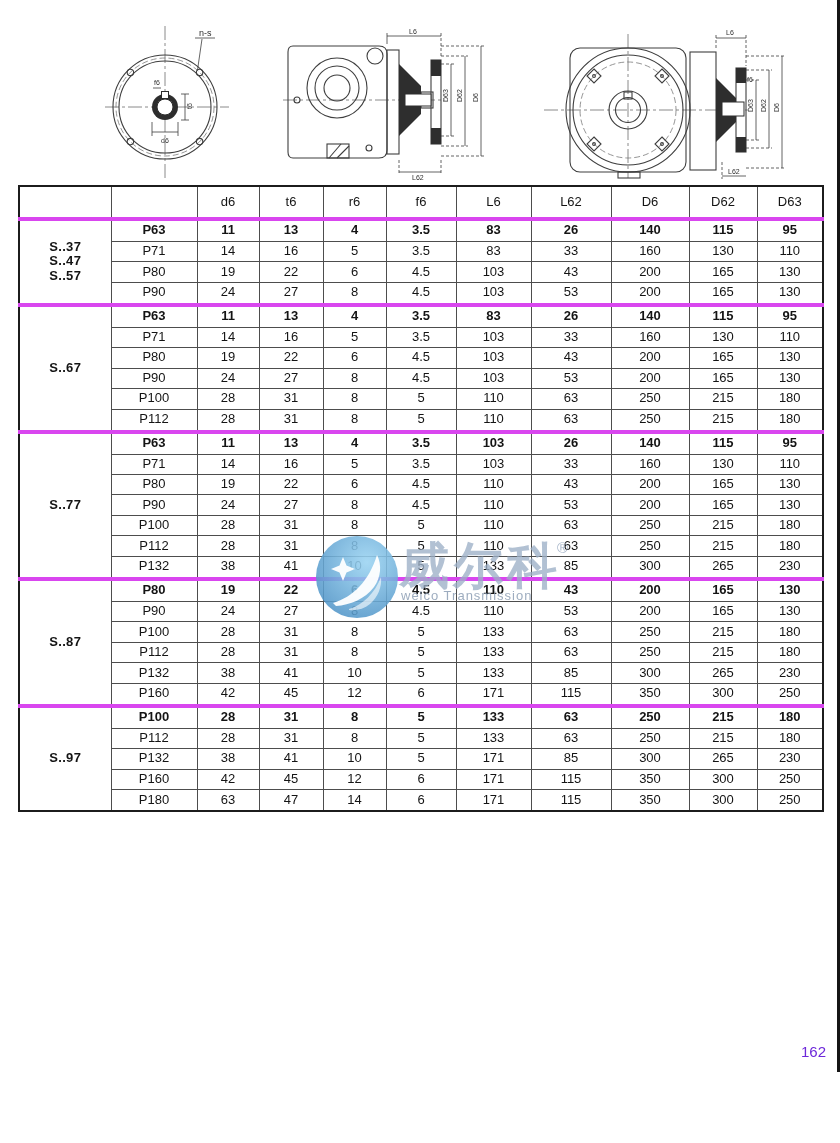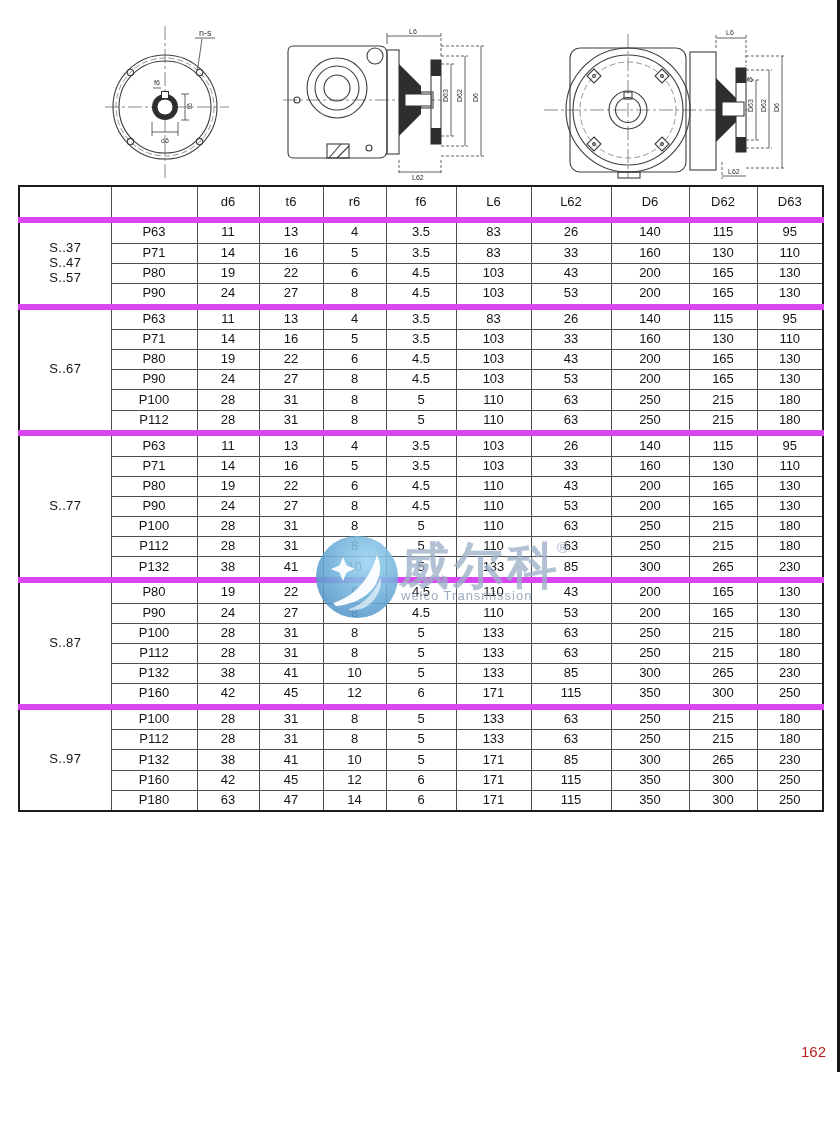--- a/index.html
+++ b/index.html
@@ -16,36 +16,36 @@
   .d text{font-family:"Liberation Sans",sans-serif;fill:#2e2e2e;}
   .lbl{font-size:9px;}
   .tiny{font-size:7px;}
 
   
   .dim-table{position:absolute;left:18px;top:185px;width:804px;height:627px;
              border-collapse:collapse;table-layout:fixed;border:2px solid #1c1c1c;}
   .dim-table th,.dim-table td{border:1px solid #4d4d4d;text-align:center;vertical-align:middle;
              font-size:13px;font-weight:normal;color:#141414;padding:0;line-height:1.15;}
   .dim-table thead th{height:30px;border-bottom:2px solid #2a2a2a;}
-  .dim-table tr.group-start td{border-top:6px solid #d946ef;}
+  .dim-table tr.group-start td{border-top:4px solid #d946ef;font-weight:bold;}
   .series-cell{white-space:pre-line;font-size:14px;letter-spacing:.3px;}
 
   
   .watermark{position:absolute;left:303px;top:531px;width:300px;height:92px;
              pointer-events:none;z-index:5;}
   .wm-globe{position:absolute;left:12px;top:4px;}
   .wm-cn{position:absolute;left:96px;top:2px;font-size:50px;font-weight:bold;
          color:rgba(156,175,199,.78);letter-spacing:4px;white-space:nowrap;
          font-family:Liberation Serif, serif;}
   .wm-reg{position:absolute;left:254px;top:8px;font-size:15px;color:rgba(150,168,192,.85);}
   .wm-en{position:absolute;left:98px;top:57px;font-size:13px;color:rgba(140,158,180,.85);
          letter-spacing:1px;white-space:nowrap;}
 
   
-  .page-number{position:absolute;right:14px;bottom:12px;font-size:15px;color:#b91c1c;}
+  .page-number{position:absolute;right:14px;bottom:12px;font-size:15px;color:#6d28d9;}
 </style>
 </head>
 <body>
 
 <div class="page">
 
   <div class="drawings">
 
     <svg class="d d1" width="132" height="158" viewBox="0 0 132 158">
       <g stroke="#8a8a8a" stroke-width="1" fill="none">

